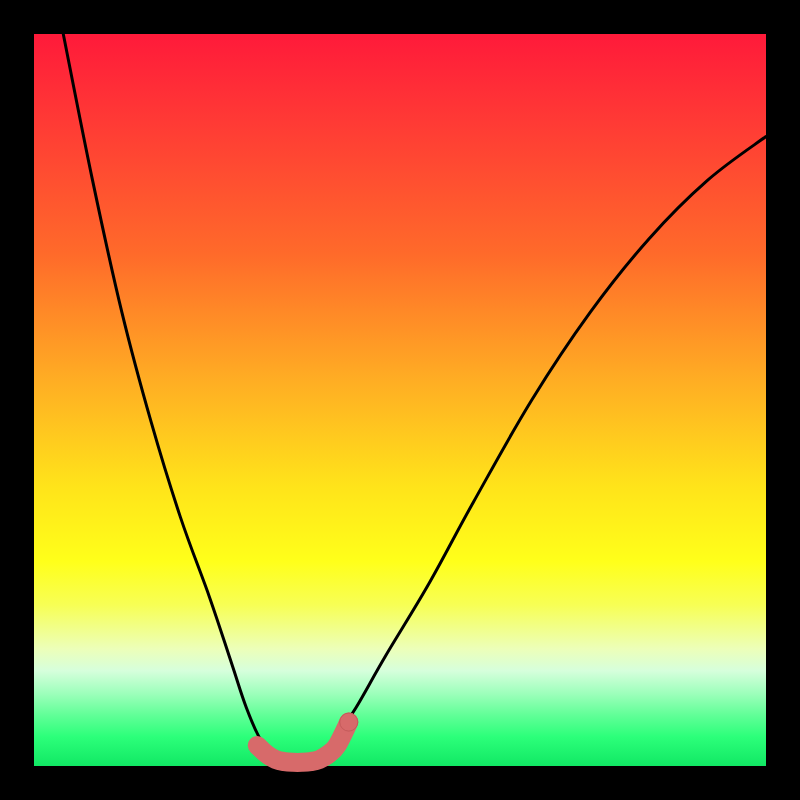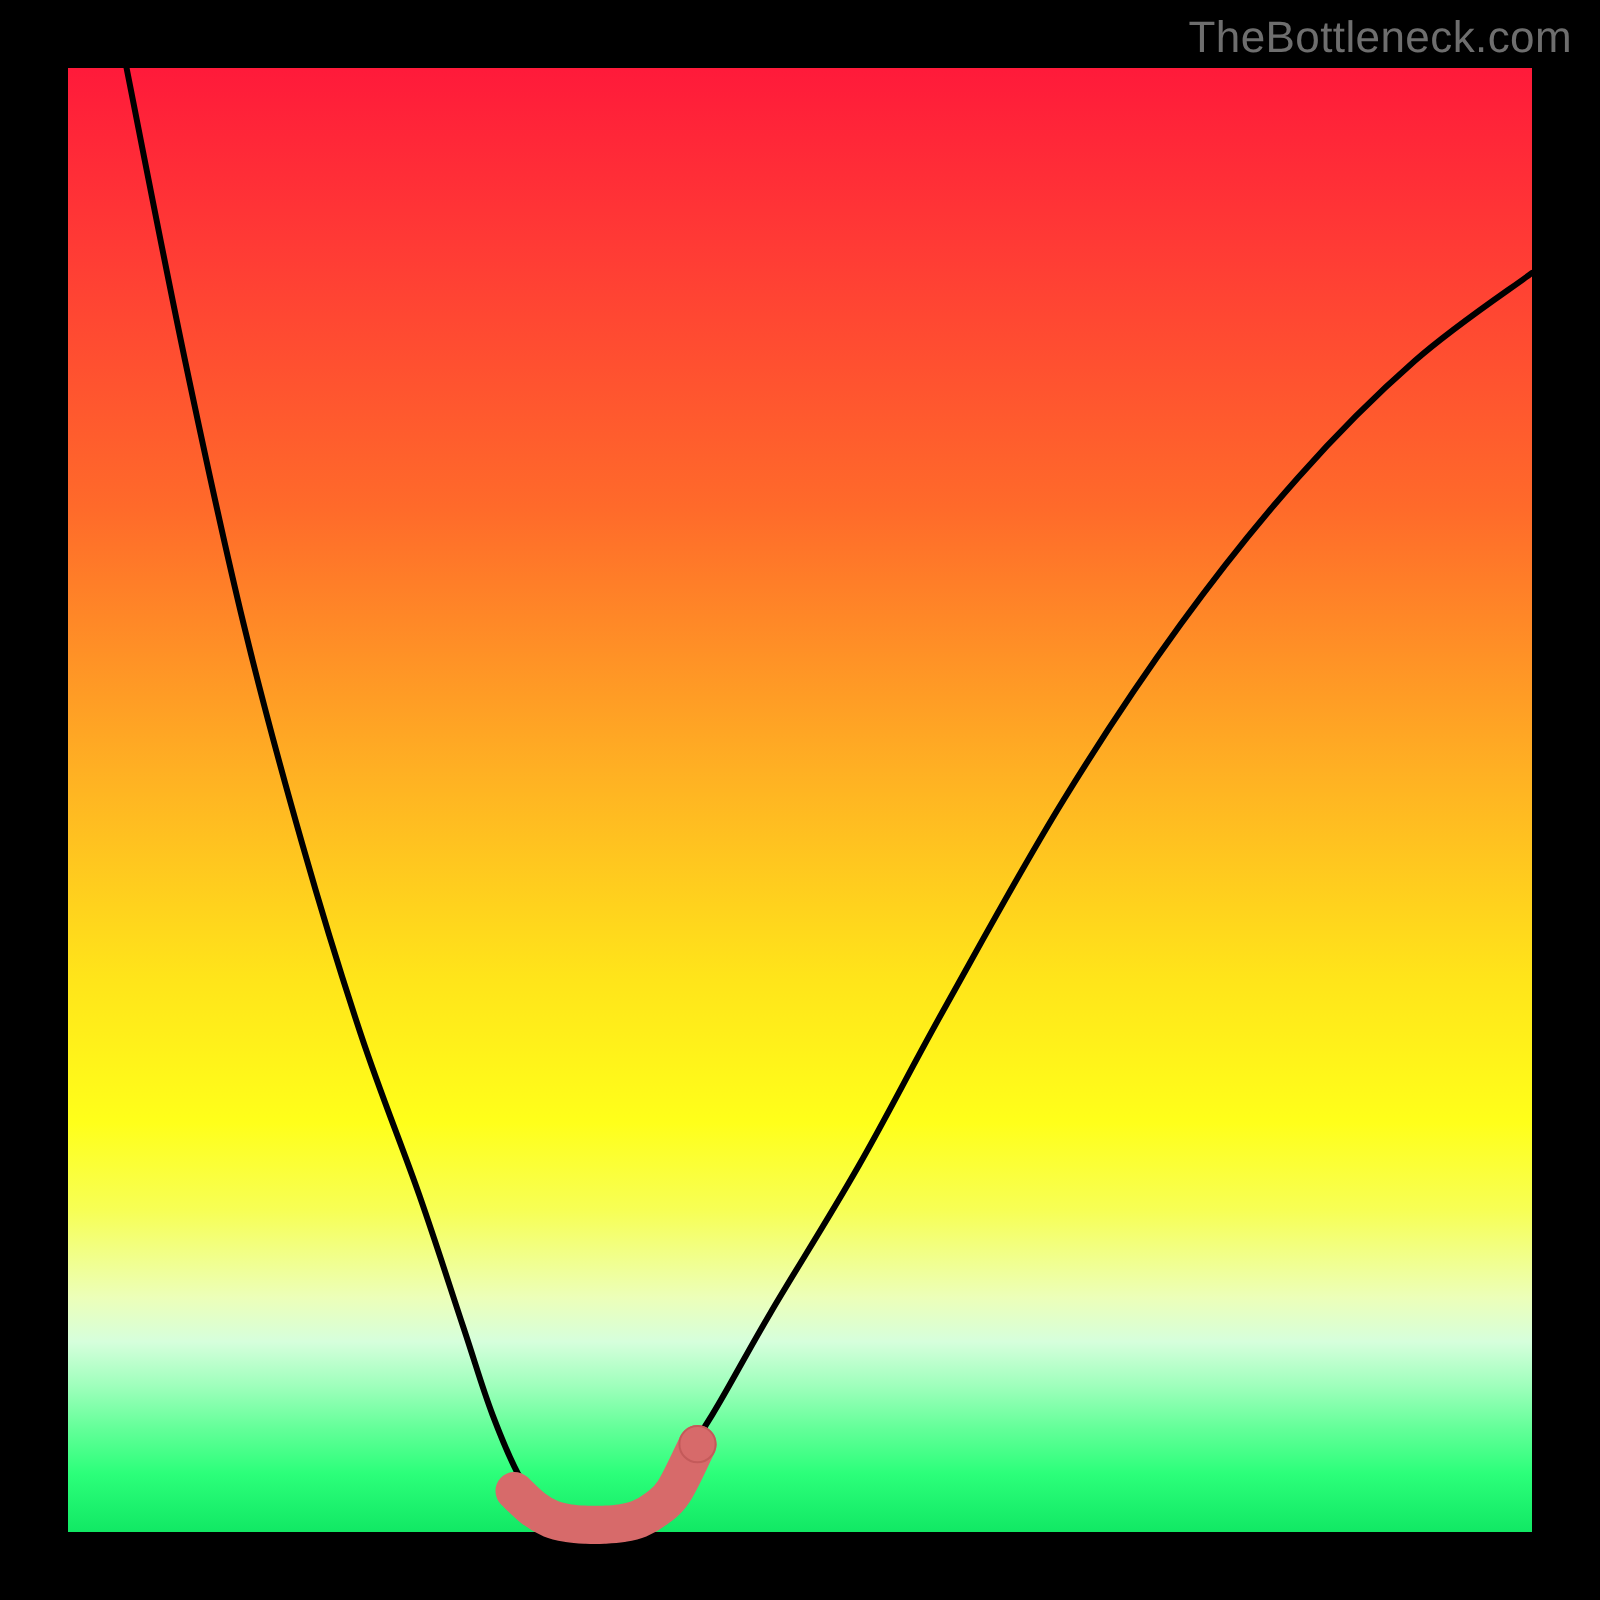--- a/index.html
+++ b/index.html
@@ -58,21 +58,20 @@
     left: 0;
     width: 732px;
     height: 732px;
     overflow: visible;
   }
 </style>
 </head>
 <body>
 
 <div class="frame">
-  <div class="watermark">TheBottleneck.com</div>
   <div class="plot-area">
     <svg class="curve" viewBox="0 0 732 732" preserveAspectRatio="none">
       <g>
         <path id="main-curve" fill="none" stroke="#000000" stroke-width="3" stroke-linecap="round" stroke-linejoin="round" d="M 29.28 0.00 C 34.55 26.35, 48.02 96.33, 58.56 146.40 C 69.10 196.47, 77.30 234.68, 87.84 278.16 C 98.38 321.64, 106.58 351.07, 117.12 387.96 C 127.66 424.85, 135.86 451.50, 146.40 483.12 C 156.94 514.74, 166.46 537.29, 175.68 563.64 C 184.90 589.99, 191.05 609.76, 197.64 629.52 C 204.23 649.28, 207.01 659.61, 212.28 673.44 C 217.55 687.27, 221.65 697.42, 226.92 706.38 C 232.19 715.34, 236.29 719.26, 241.56 723.22 C 246.83 727.17, 250.93 727.42, 256.20 728.34 C 261.47 729.26, 265.57 729.26, 270.84 728.34 C 276.11 727.42, 280.21 727.17, 285.48 723.22 C 290.75 719.26, 293.53 715.34, 300.12 706.38 C 306.71 697.42, 312.86 688.59, 322.08 673.44 C 331.30 658.29, 338.18 644.60, 351.36 622.20 C 364.54 599.80, 379.47 576.67, 395.28 549.00 C 411.09 521.33, 420.75 501.42, 439.20 468.48 C 457.65 435.54, 476.68 400.26, 497.76 366.00 C 518.84 331.74, 535.24 307.15, 556.32 278.16 C 577.40 249.17, 593.80 228.68, 614.88 204.96 C 635.96 181.24, 652.36 164.85, 673.44 146.40 C 694.52 127.95, 721.46 110.39, 732.00 102.48"></path>
         <g id="marker-group">
             <path d="M 223.26 711.50 C 224.97 713.09, 229.48 717.78, 232.78 720.29 C 236.07 722.79, 238.40 724.09, 241.56 725.41 C 244.72 726.73, 247.18 727.08, 250.34 727.61 C 253.51 728.14, 255.97 728.21, 259.13 728.34 C 262.29 728.47, 264.75 728.47, 267.91 728.34 C 271.07 728.21, 273.53 728.14, 276.70 727.61 C 279.86 727.08, 282.32 726.73, 285.48 725.41 C 288.64 724.09, 291.10 722.79, 294.26 720.29 C 297.43 717.78, 299.36 717.30, 303.05 711.50 C 306.74 705.71, 312.65 692.30, 314.76 688.08" fill="none" stroke="#d76a6a" stroke-width="19.03" stroke-linecap="round" stroke-linejoin="round"></path>
             <circle cx="314.76" cy="688.08" r="9.04" fill="#d76a6a" stroke="#c45a5a" stroke-width="1"></circle>
           </g>
       </g>
     </svg>

